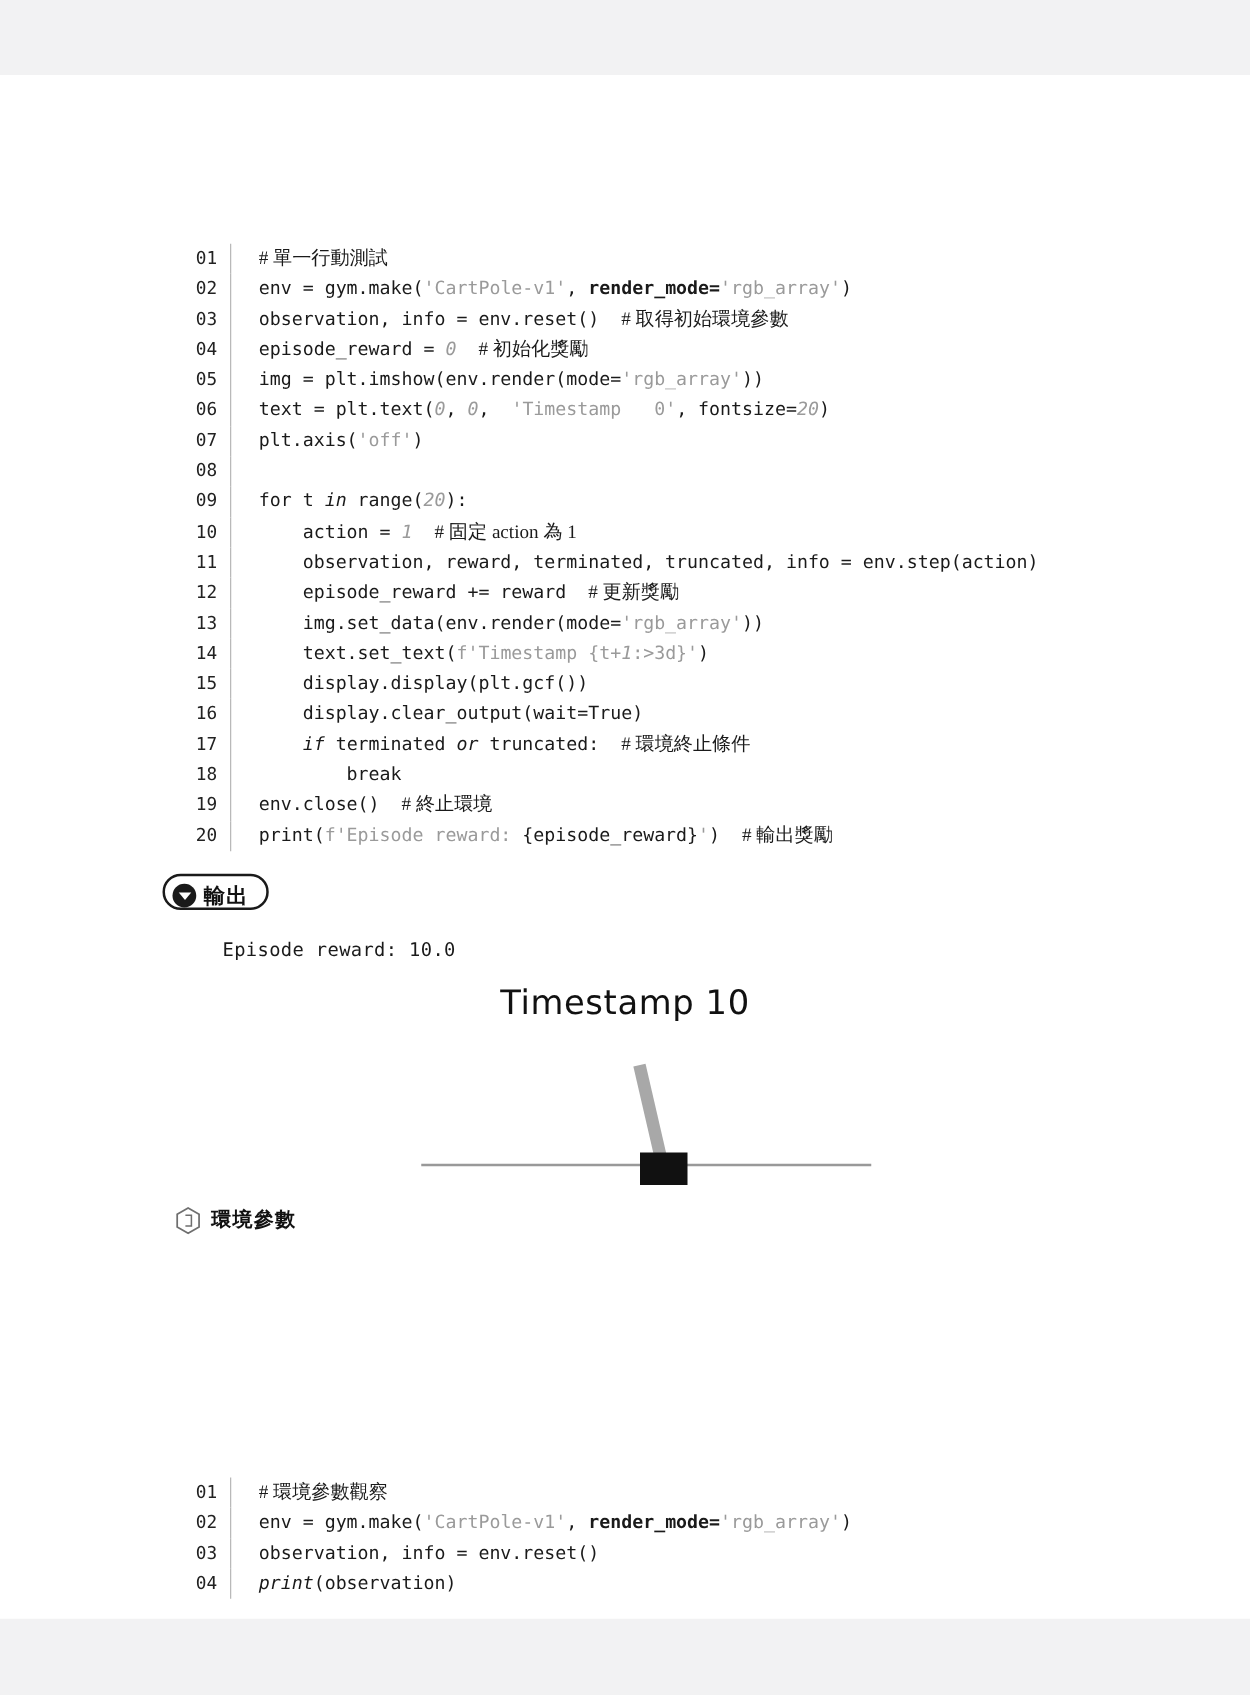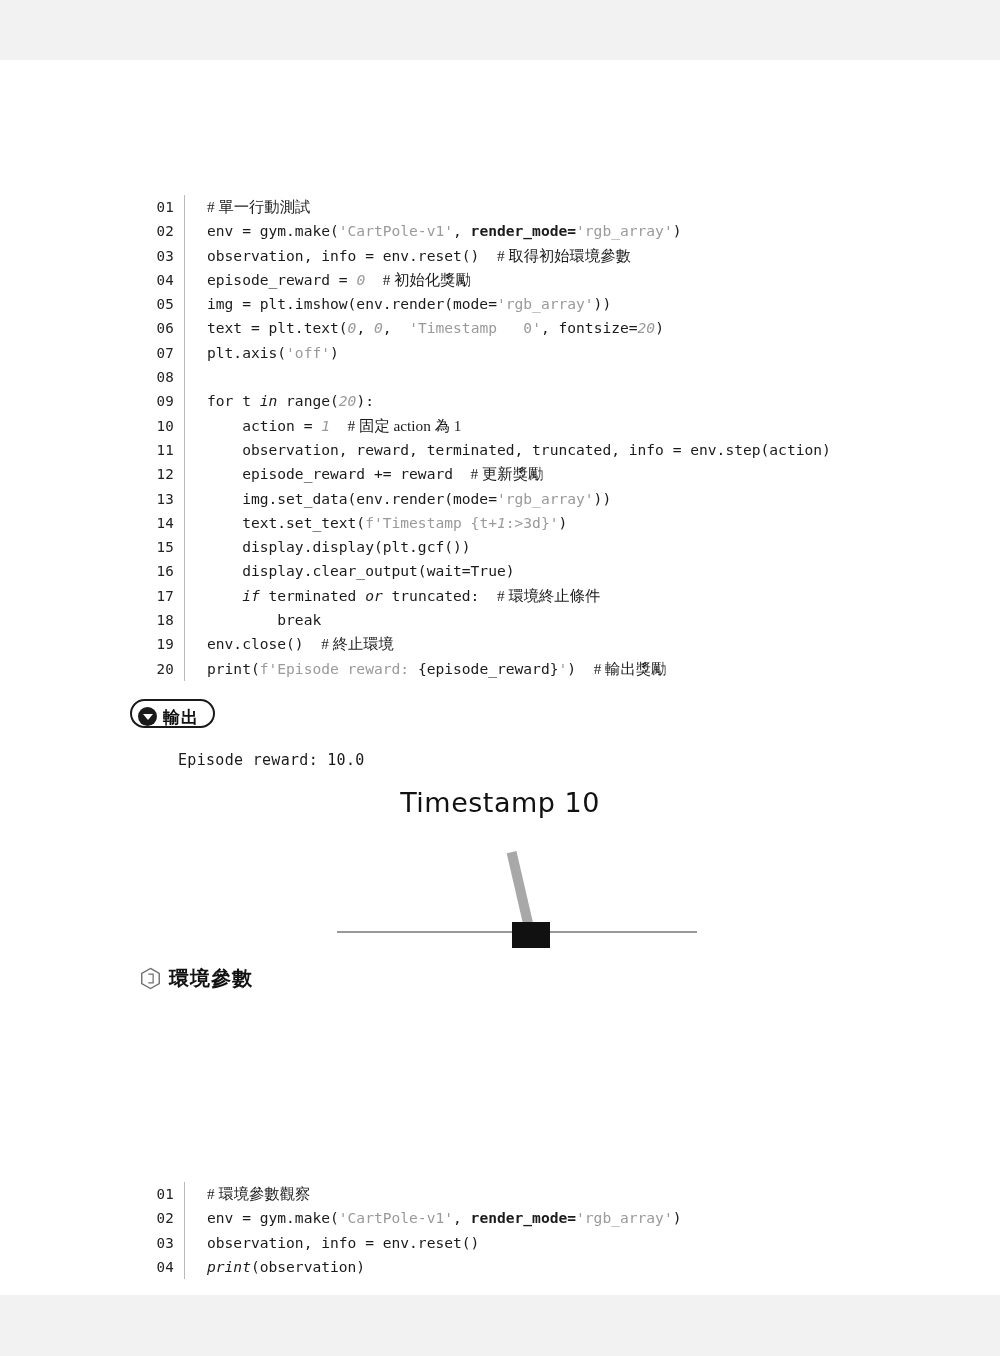--- a/index.html
+++ b/index.html
@@ -151,21 +151,21 @@
     left: 140px;
     top: 905px;
     display: flex;
     align-items: center;
     gap: 8px;
   }
   .hex-icon { width: 21px; height: 23px; display: block; }
   .sec-title {
     font-family: "DejaVu Sans", sans-serif;
     font-weight: bold;
-    font-size: 20px;
+    font-size: 16px;
     color: #111;
     letter-spacing: 1px;
   }
 
   
   .para {
     position: absolute;
     left: 138px;
     top: 950px;
     width: 748px;

